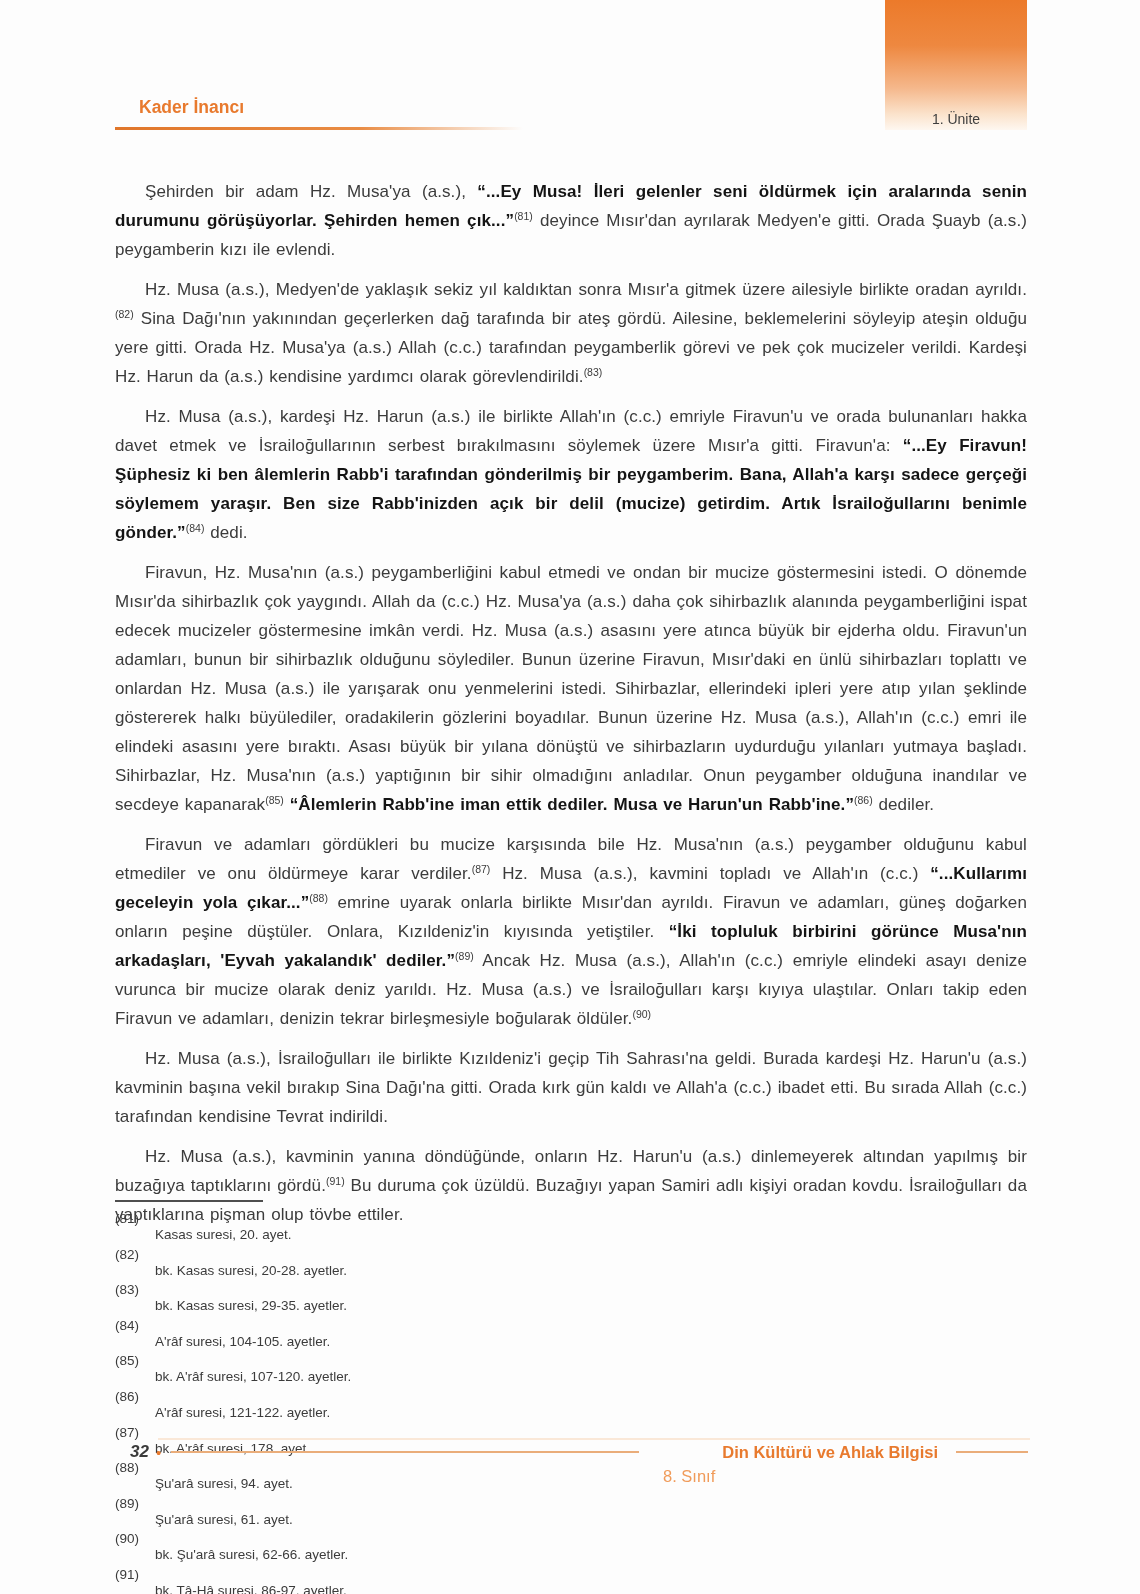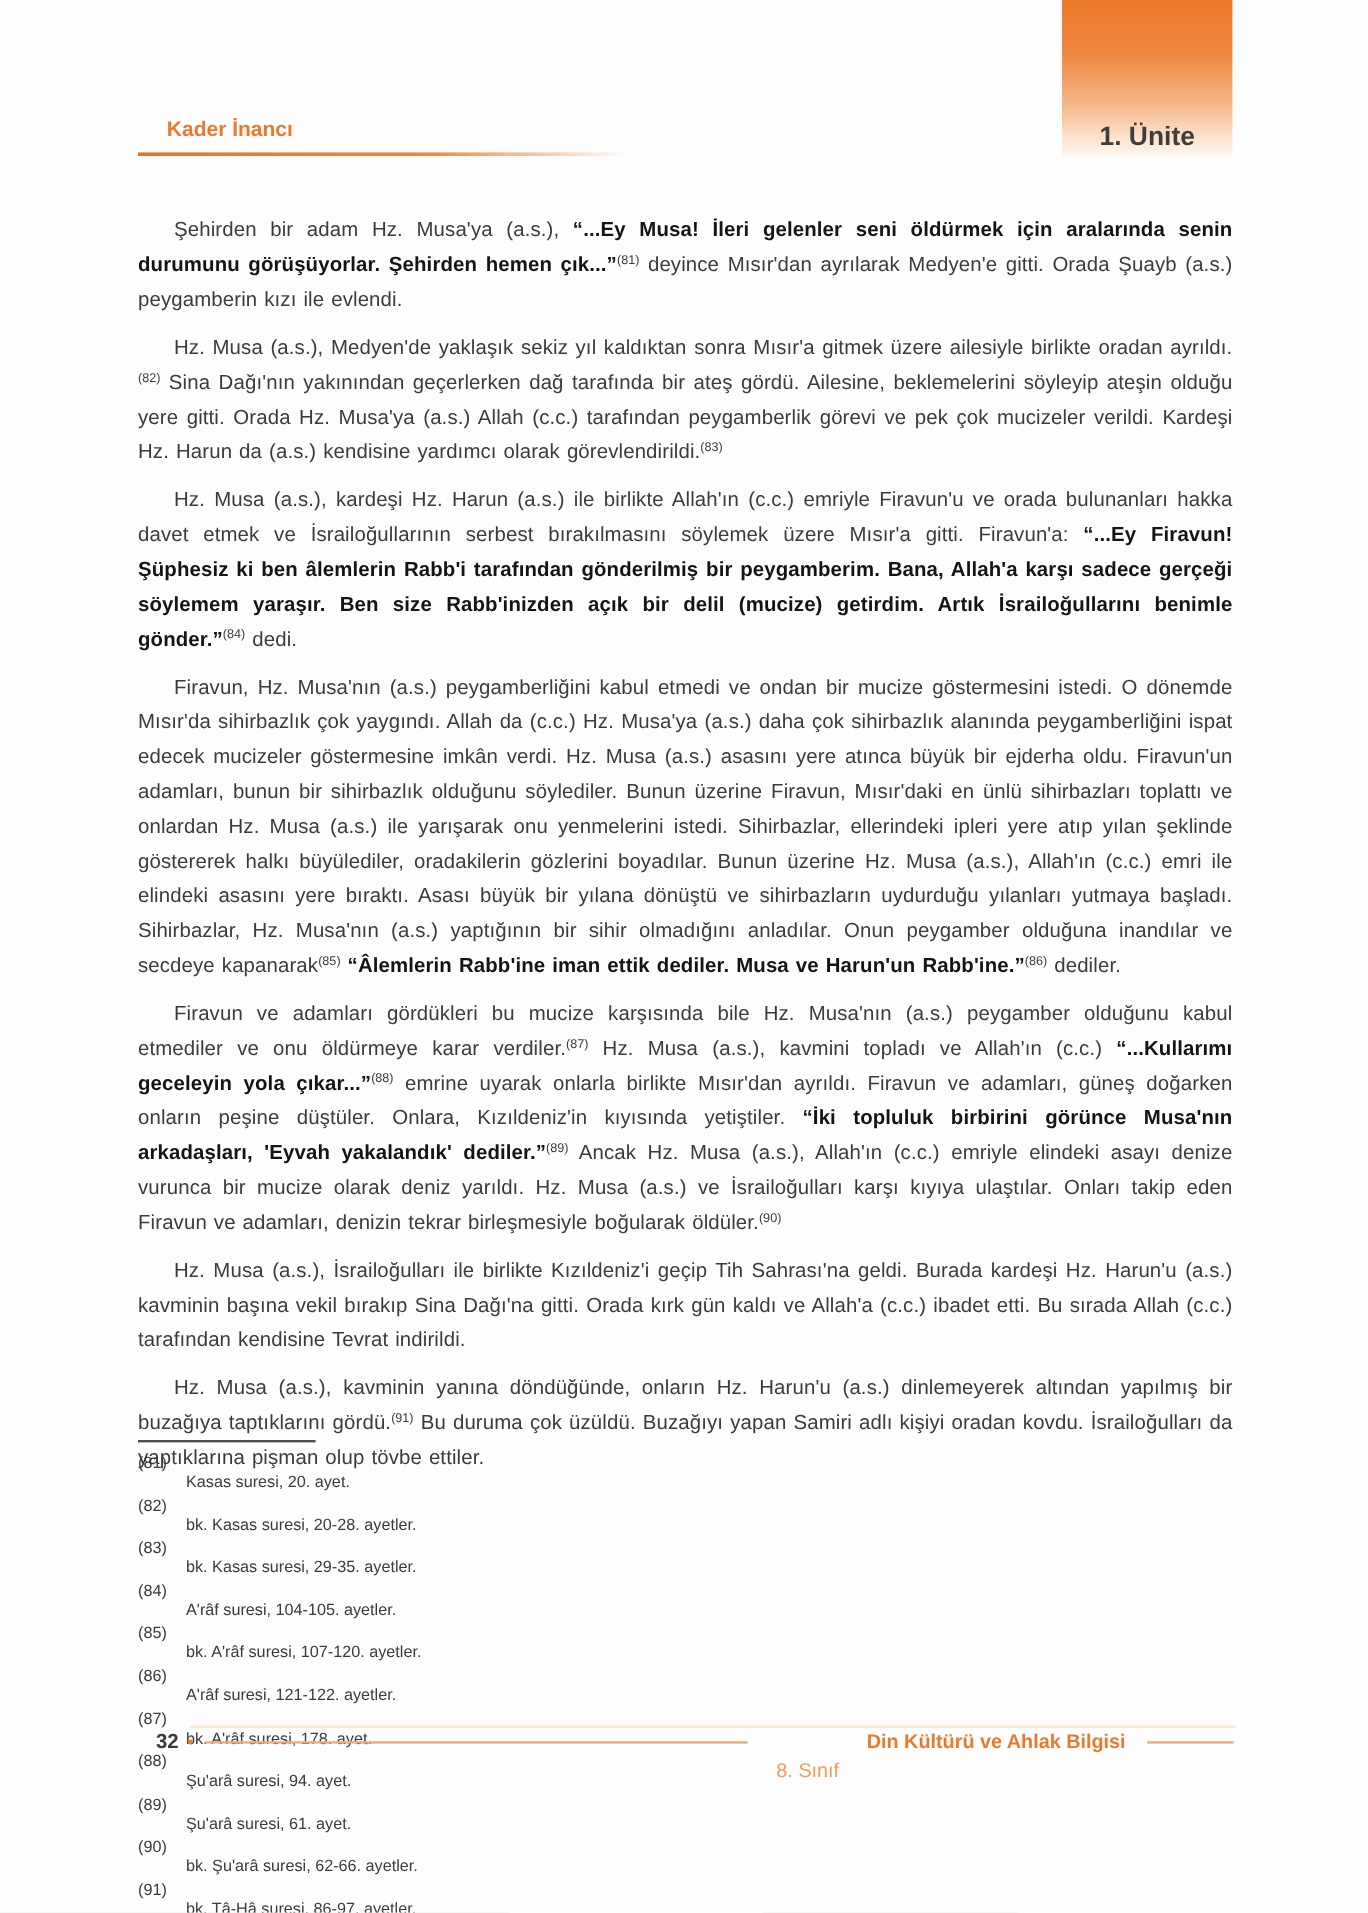--- a/index.html
+++ b/index.html
@@ -17,21 +17,21 @@
     background:#FDFDFD;
     font-family:"Liberation Sans", sans-serif;
     overflow:hidden;
   }
   .unit-box{
     position:absolute;left:885px;top:0;width:142px;height:130px;
     background:linear-gradient(180deg,#EC7A2A 0%,#EE8840 35%,#F5B88C 68%,#FBE3CC 88%,#FEF7F0 100%);
     display:flex;align-items:flex-end;justify-content:center;
     padding-bottom:3px;box-sizing:border-box;
   }
-  .unit-label{font-size:22px;font-weight:bold;color:#3E3E3E;text-align:center;}
+  .unit-label{font-size:14px;font-weight:normal;color:#3E3E3E;text-align:center;}
   .section-title{
     position:absolute;left:115px;top:97px;
     font-size:17.5px;font-weight:bold;color:var(--accent);margin-left:24px;
   }
   .header-rule{
     position:absolute;left:115px;top:127px;width:408px;height:3px;
     background:linear-gradient(90deg,#E0762A 0%,#E98C44 60%,rgba(233,140,68,0) 100%);
   }
   .content{
     position:absolute;left:115px;top:146px;width:912px;margin-top:31px;
@@ -59,25 +59,25 @@
   }
   .fn-num{width:40px;flex:none;}
   .fn-txt{flex:1;margin-top:16px;}
   .ghost-line{
     position:absolute;left:158px;top:1438px;width:872px;height:2px;background:#FAE8D8;
   }
   .footer{
     position:absolute;left:130px;top:1441px;width:898px;height:22px;
     display:flex;align-items:center;
   }
-  .page-num{font-size:17px;font-weight:bold;color:#3A3A3A;}
+  .page-num{font-size:17px;font-weight:bold;color:#3A3A3A;font-style:italic;}
   .footer-dot{color:var(--accent);font-size:15px;margin:0 0 0 7px;}
   .footer-line-long{flex:1;height:2px;background:var(--rule-orange);margin:0 24px 0 10px;}
   .book-grade{font-size:16.5px;font-weight:normal;color:var(--accent-light);white-space:nowrap;margin-top:48px;}
-  .book-title{font-size:16.5px;font-weight:bold;color:var(--accent);margin-left:23px;white-space:nowrap;}
+  .book-title{font-size:16.5px;font-weight:bold;color:var(--accent);margin-left:7px;white-space:nowrap;}
   .footer-line-short{width:72px;height:2px;background:var(--rule-orange);margin-left:18px;}
 </style>
 </head>
 <body>
 
 <div class="page">
 
   <div class="unit-box">
     <span class="unit-label">1. Ünite</span>
   </div>

